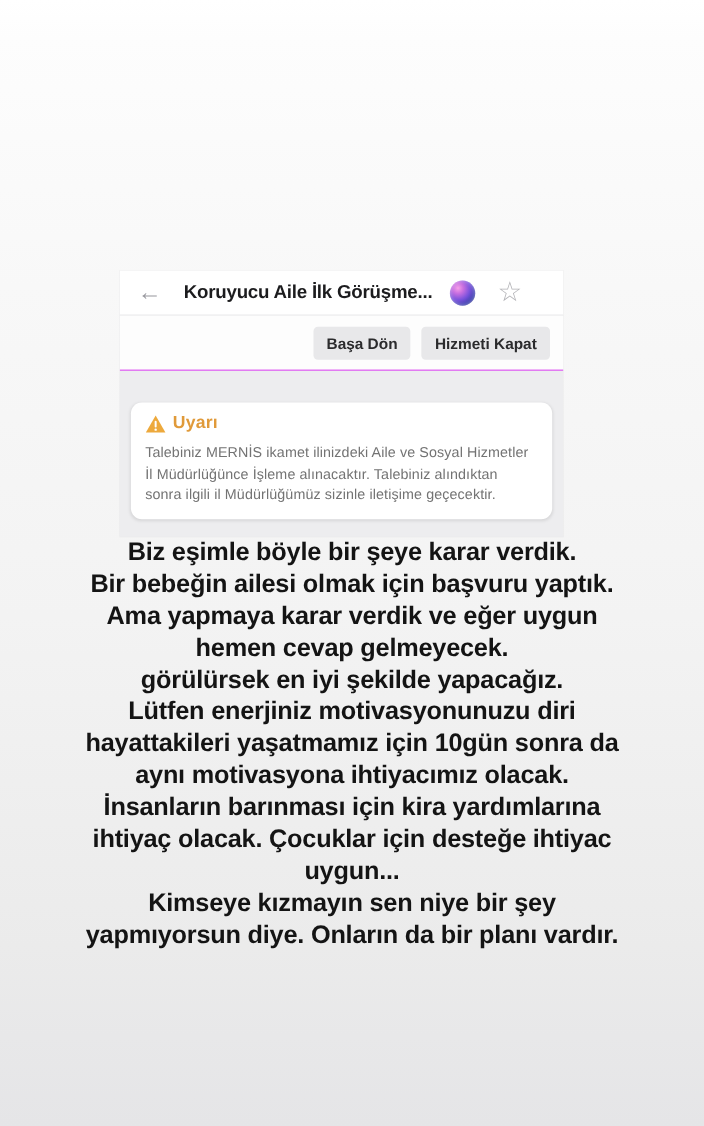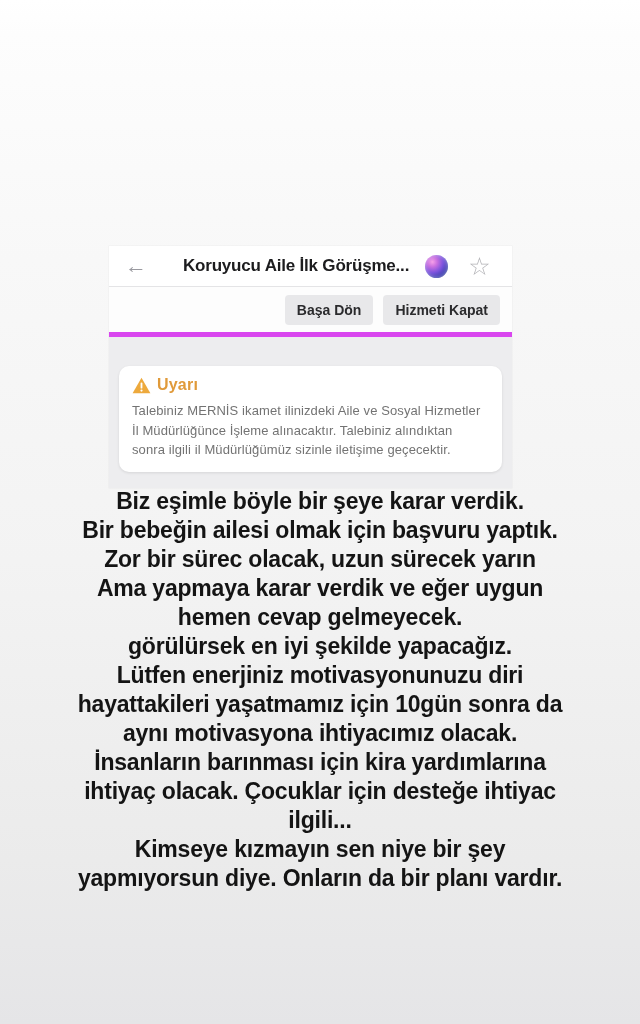--- a/index.html
+++ b/index.html
@@ -17,37 +17,37 @@
     box-shadow:0 0 0 0.5px rgba(0,0,0,0.04);
   }
   .ss-header {
     height:41px; background:#ffffff;
     display:flex; align-items:center;
     padding:0 16px; gap:10px;
     border-bottom:1px solid #e4e4e6;
   }
   .back-icon { color:#9a9aa0; font-size:22px; line-height:1; cursor:pointer; }
   .ss-title {
-    margin-left:26px;
+    margin-left:10px;
     font-size:17px; font-weight:bold; color:#1c1c1e;
     white-space:nowrap; letter-spacing:-0.2px;
   }
   .siri-icon {
     width:23px; height:23px; border-radius:50%;
     margin-left:6px; flex:0 0 auto;
     background:radial-gradient(circle at 32% 30%, #f6a0e8 0%, #c86fe0 22%, #7a52dc 48%, #3c3fae 72%, #1c1f66 100%);
     box-shadow:inset 0 0 4px rgba(255,255,255,0.5);
   }
   .star-icon { color:#b4b4b8; font-size:25px; line-height:1; margin-left:10px; cursor:pointer; }
 
   .ss-toolbar {
     height:50px; background:#fdfdfd;
     display:flex; align-items:center; justify-content:flex-end;
     gap:10px; padding:0 12px;
-    border-bottom:5px solid #d946ef;
+    border-bottom:1px solid #d946ef;
   }
   .ss-btn {
     background:#e8e8ea; border:none; border-radius:4px;
     padding:7px 12px;
     font-family:"Liberation Sans", sans-serif;
     font-size:14px; font-weight:bold; color:#2b2b2d;
     cursor:pointer; white-space:nowrap;
   }
 
   .ss-gray { padding:9px 10px 16px; }
@@ -104,25 +104,24 @@
       </div>
       <div class="warning-body">Talebiniz MERNİS ikamet ilinizdeki Aile ve Sosyal Hizmetler İl Müdürlüğünce İşleme alınacaktır. Talebiniz alındıktan sonra ilgili il Müdürlüğümüz sizinle iletişime geçecektir.</div>
     </div>
   </div>
 
 </div>
 
 <div class="caption">
   <div>Biz eşimle böyle bir şeye karar verdik.</div>
   <div>Bir bebeğin ailesi olmak için başvuru yaptık.</div>
-  <div>Zor bir sürec olacak, uzun sürecek yarın</div>
   <div>Ama yapmaya karar verdik ve eğer uygun</div>
   <div>hemen cevap gelmeyecek.</div>
   <div>görülürsek en iyi şekilde yapacağız.</div>
   <div>Lütfen enerjiniz motivasyonunuzu diri</div>
   <div>hayattakileri yaşatmamız için 10gün sonra da</div>
   <div>aynı motivasyona ihtiyacımız olacak.</div>
   <div>İnsanların barınması için kira yardımlarına</div>
   <div>ihtiyaç olacak. Çocuklar için desteğe ihtiyac</div>
-  <div>ilgili...</div>
+  <div>uygun...</div>
   <div>Kimseye kızmayın sen niye bir şey</div>
   <div>yapmıyorsun diye. Onların da bir planı vardır.</div>
 </div>
 
 </body></html>

